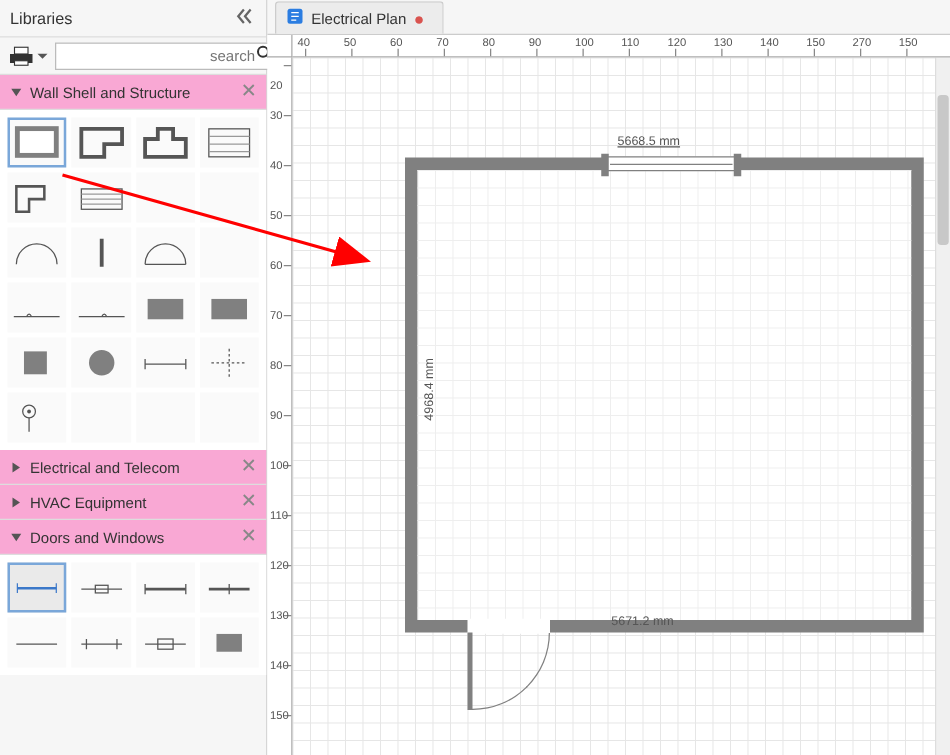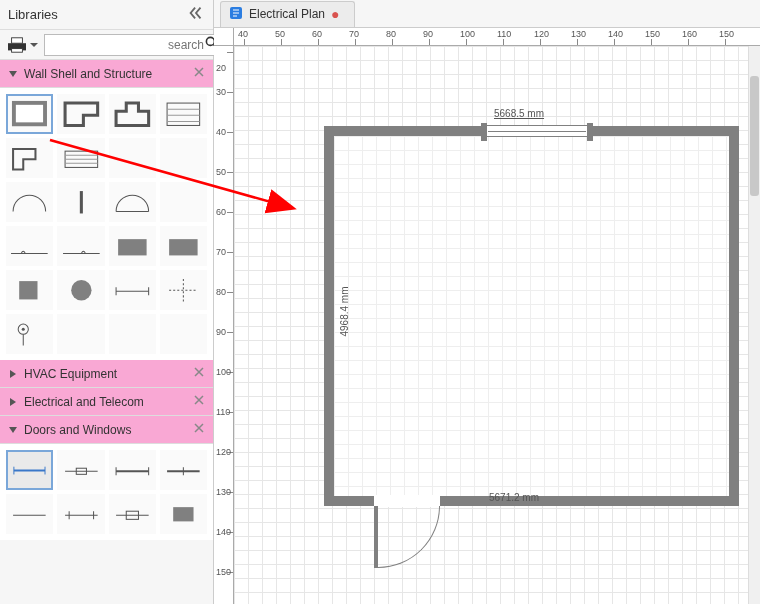--- a/index.html
+++ b/index.html
@@ -27,21 +27,21 @@
   .section-header .spacer{flex:1;}
   .close-x{width:12px;height:12px;}
 
   .shapes-grid { display:grid; grid-template-columns: repeat(4, 1fr); gap:4px; padding:6px; background:#fff; }
   .shape-cell { height:40px; background:#fafafa; display:flex; align-items:center; justify-content:center; border:1px solid transparent; }
   .shape-cell.sel { border:2px solid #7aa7d9; }
   .shape-cell svg { max-width:90%; max-height:90%; }
 
   
   .right-area { flex:1; display:flex; flex-direction:column; position:relative; }
-  .tabbar { height:28px; display:flex; align-items:center; background:#f6f6f6; border-bottom:1px solid #ccc; padding-left:6px;}
+  .tabbar { height:28px; display:flex; align-items:flex-end; background:#f6f6f6; border-bottom:1px solid #ccc; padding-left:6px;}
   .tab { display:flex; align-items:center; gap:6px; height:26px; padding:0 14px 0 8px; background:#ececec; border:1px solid #ccc; border-bottom:none; border-radius:3px 3px 0 0; font-size:12px;}
   .tab .doc-icon{width:14px;height:14px;}
   .tab .dirty{color:#d9534f;font-size:14px;line-height:1;}
 
   .canvas-wrap { flex:1; position:relative; background:#fff; }
   .h-ruler { position:absolute; left:20px; right:0; top:0; height:18px; border-bottom:1px solid #aaa; background:#fff; z-index:2;}
   .v-ruler { position:absolute; left:0; top:18px; bottom:0; width:20px; border-right:1px solid #aaa; background:#fff; z-index:2;}
   .ruler-num { position:absolute; font-size:9px; color:#555; }
   .h-ruler .tick { position:absolute; bottom:0; width:1px; height:6px; background:#888;}
   .v-ruler .tick { position:absolute; right:0; height:1px; width:6px; background:#888;}
@@ -244,31 +244,31 @@
         </div>
       <div class="shape-cell"></div>
       <div class="shape-cell"></div>
       <div class="shape-cell"></div>
     </div>
 
     <div class="section-header">
       <svg class="tri" width="10" height="10">
           <path d="M2 1 L8 5 L2 9 Z" fill="#555"></path>
         </svg>
-      <span>HVAC Equipment</span>
+      <span>Electrical and Telecom</span>
       <span class="spacer"></span>
       <span><svg class="close-x" viewBox="0 0 12 12">
             <path d="M2 2 L10 10 M10 2 L2 10" stroke="#888" stroke-width="1.5"></path>
           </svg></span>
     </div>
     <div class="section-header">
       <svg class="tri" width="10" height="10">
           <path d="M2 1 L8 5 L2 9 Z" fill="#555"></path>
         </svg>
-      <span>Electrical and Telecom</span>
+      <span>HVAC Equipment</span>
       <span class="spacer"></span>
       <span><svg class="close-x" viewBox="0 0 12 12">
             <path d="M2 2 L10 10 M10 2 L2 10" stroke="#888" stroke-width="1.5"></path>
           </svg></span>
     </div>
     <div class="section-header">
       <svg class="tri" width="10" height="10">
           <path d="M1 2 L9 2 L5 8 Z" fill="#555"></path>
         </svg>
       <span>Doors and Windows</span>
@@ -364,21 +364,21 @@
           <div class="ruler-num" style="left: 263px; top: 1px;">110</div>
           <div class="tick" style="left: 306px;"></div>
           <div class="ruler-num" style="left: 300px; top: 1px;">120</div>
           <div class="tick" style="left: 343px;"></div>
           <div class="ruler-num" style="left: 337px; top: 1px;">130</div>
           <div class="tick" style="left: 380px;"></div>
           <div class="ruler-num" style="left: 374px; top: 1px;">140</div>
           <div class="tick" style="left: 417px;"></div>
           <div class="ruler-num" style="left: 411px; top: 1px;">150</div>
           <div class="tick" style="left: 454px;"></div>
-          <div class="ruler-num" style="left: 448px; top: 1px;">160</div>
+          <div class="ruler-num" style="left: 448px; top: 1px;">270</div>
           <div class="tick" style="left: 491px;"></div>
           <div class="ruler-num" style="left: 485px; top: 1px;">150</div>
         </div>
       <div class="v-ruler" id="vruler">
           <div class="tick" style="top: 6px;"></div>
           <div class="ruler-num" style="top: 1px; left: 2px; margin-top: 16px;">20</div>
           <div class="tick" style="top: 46px;"></div>
           <div class="ruler-num" style="top: 41px; left: 2px; text-align: right;">30</div>
           <div class="tick" style="top: 86px;"></div>
           <div class="ruler-num" style="top: 81px; left: 2px;">40</div>

